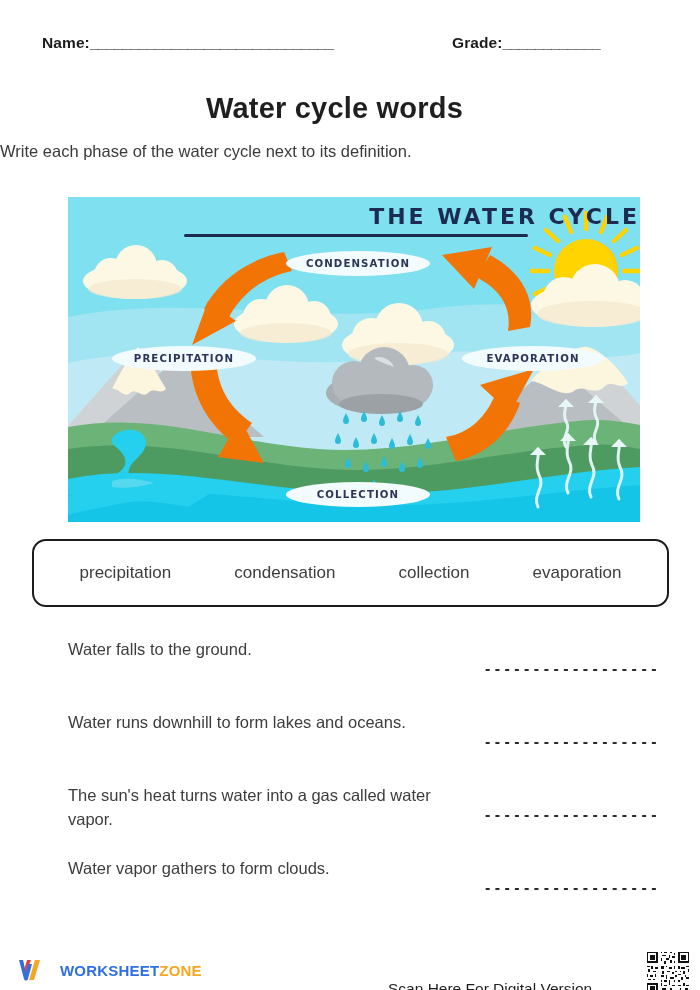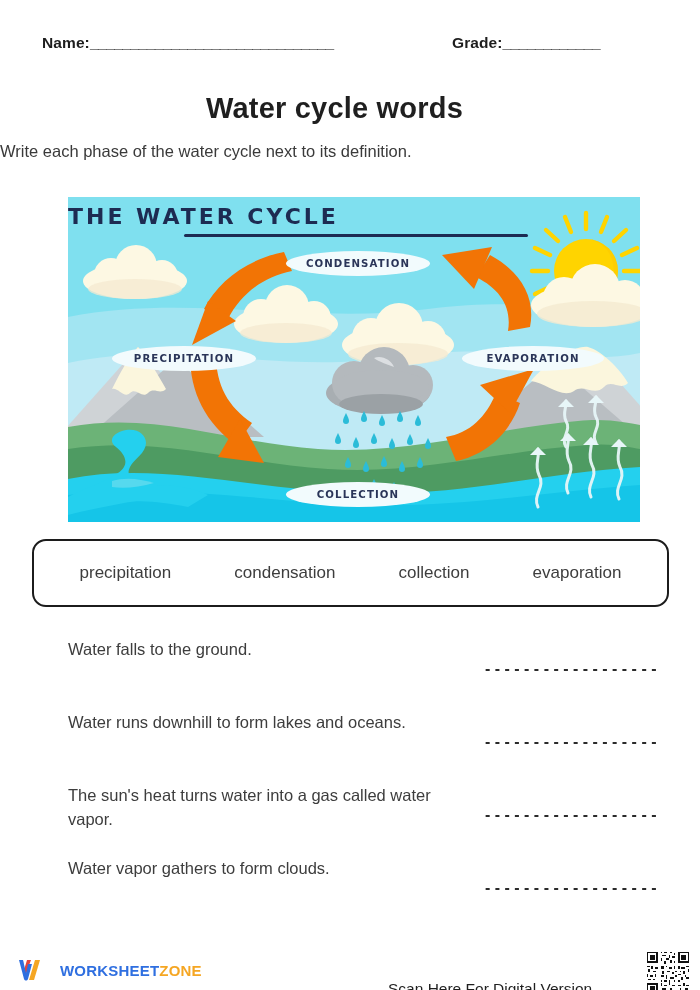--- a/index.html
+++ b/index.html
@@ -56,21 +56,21 @@
     text-align: center;
     white-space: nowrap;
   }
   .pill-cond { left: 218px; top: 54px; width: 144px; height: 25px; }
   .pill-prec { left: 44px;  top: 149px; width: 144px; height: 25px; }
   .pill-evap { left: 394px; top: 149px; width: 142px; height: 25px; }
   .pill-coll { left: 218px; top: 285px; width: 144px; height: 25px; }
 
   .wc-title {
     position: absolute; left: 0; top: 7px; width: 572px;
-    text-align: left;
+    text-align: right;
     font-family: "DejaVu Sans", sans-serif;
     font-weight: 700; font-size: 22px; letter-spacing: 3px;
     color: #1d2b52;
   }
   .wc-underline {
     position: absolute; left: 116px; top: 37px;
     width: 344px; height: 3px; background: #1d2b52; border-radius: 2px;
   }
 
   

